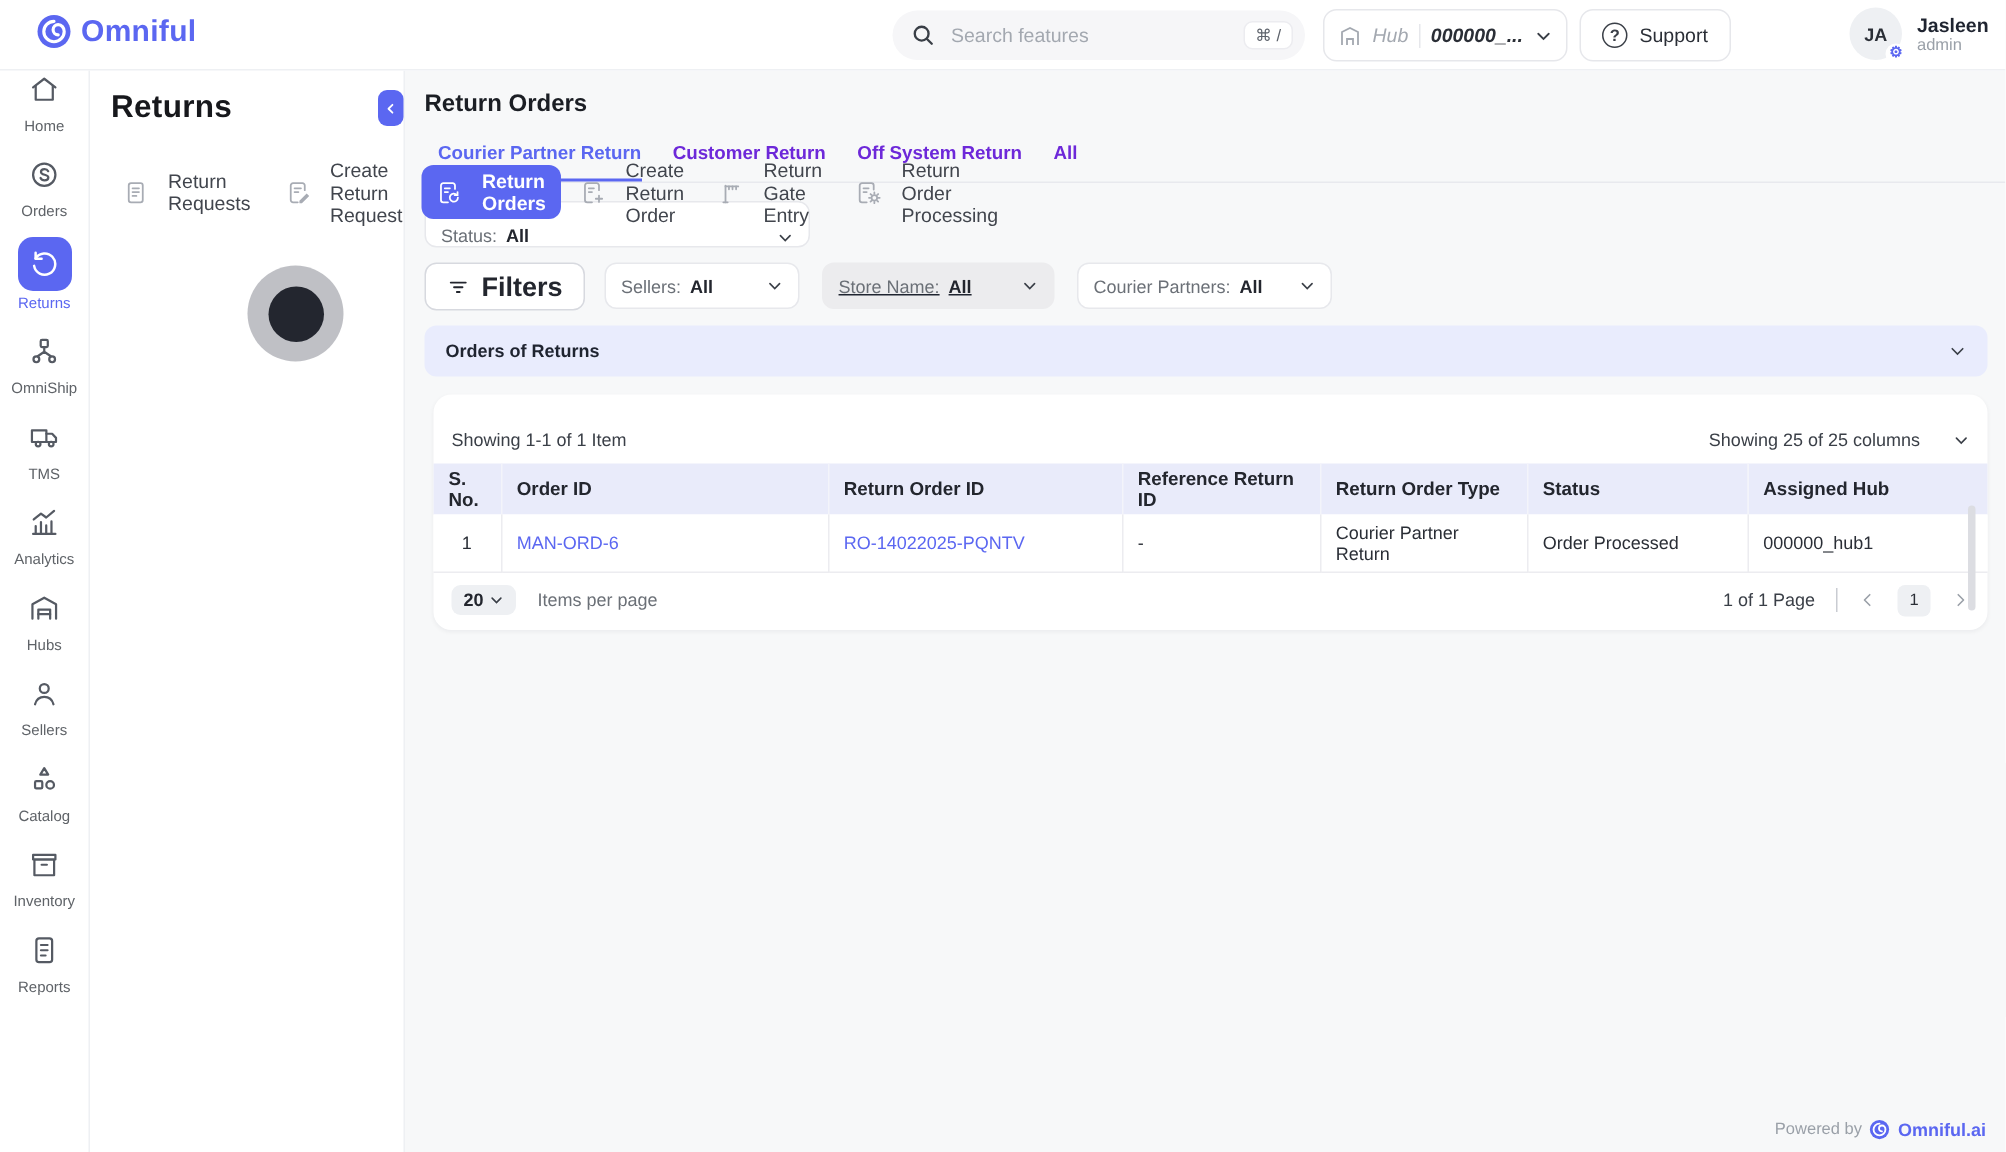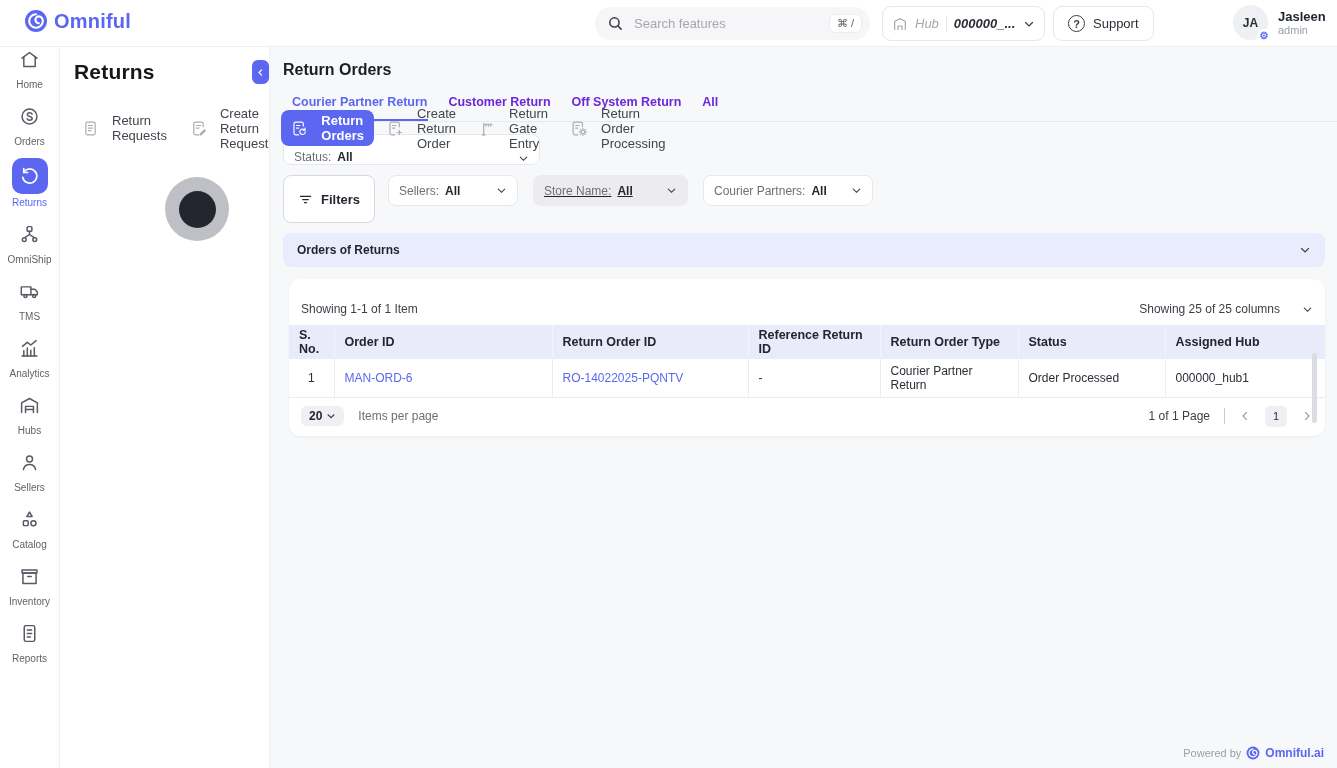--- a/index.html
+++ b/index.html
@@ -56,21 +56,21 @@
   .tabs { display:flex; gap:19px; margin:16px 0 0 13px; border-bottom:1px solid #e8e9ee; padding-left:8px; }
   .tab { font-size:12.5px; font-weight:bold; color:#6d28d9; padding:0 1px 10px 1px; cursor:pointer; border-bottom:2px solid transparent; }
   .tab.active { color:#5B67F1; border-bottom-color:#5B67F1; }
   .dropdown { background:#fff; border:1px solid #e7e8ec; border-radius:8px; height:31px; display:flex; align-items:center; padding:0 10px; gap:6px; font-size:12px; cursor:pointer; }
   .dropdown .dd-label { color:#6b7077; }
   .dropdown .dd-value { font-weight:bold; color:#23262e; }
   .dropdown .chev { margin-left:auto; }
   .status-row { margin:12px 0 0 13px; }
   .dd-status { width:257px;align-items:flex-end; }
   .filters-row { display:flex; gap:13px; margin:10px 0 0 13px; }
-  .filters-btn { height:48px; background:#fff; border:1px solid #d7d9df; border-radius:8px; display:flex; align-items:center; gap:8px; padding:0 14px; font-size:13px; font-weight:bold; color:#23262e; cursor:pointer; }
+  .filters-btn { height:32px; background:#fff; border:1px solid #d7d9df; border-radius:8px; display:flex; align-items:center; gap:8px; padding:0 14px; font-size:18px; font-weight:bold; color:#23262e; cursor:pointer; }
   .dd-sellers { width:130px; }
   .dd-store { width:155px; background:#ececee; border-color:#ececee; margin-left:2px;text-decoration:underline; }
   .dd-courier { width:170px; margin-left:2px; }
   .types-bar { margin:10px 0 0 13px; width:1042px; height:34px; background:#e9ecfd; border-radius:8px; display:flex; align-items:center; padding:0 14px; cursor:pointer; }
   .types-bar .t-label { font-size:12px; font-weight:bold; color:#1f2430; }
   .types-bar .chev { margin-left:auto; }
 
   
   .card { position:relative; margin:12px 0 0 19px; width:1036px; background:#fff; border-radius:12px; box-shadow:0 1px 3px rgba(20,24,40,.05); padding:10px 0 0 0; }
   .tsearch { margin-left:8px; width:273px; height:30px; background:#f6f6f8; border-radius:16px; display:flex; align-items:center; padding:0 6px 0 12px; gap:6px; }

